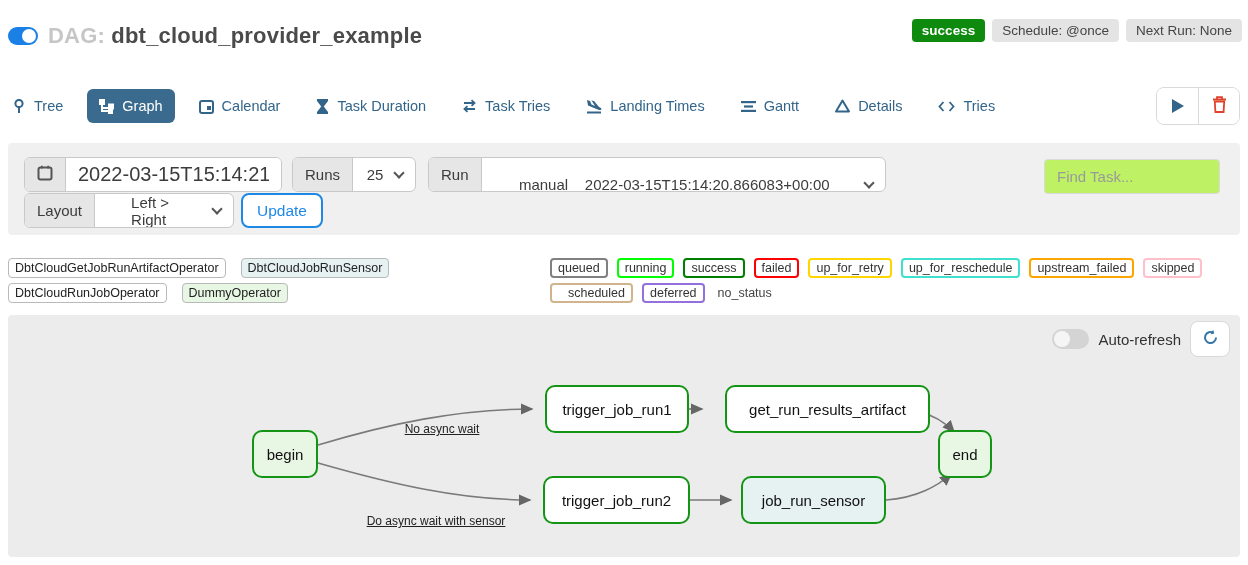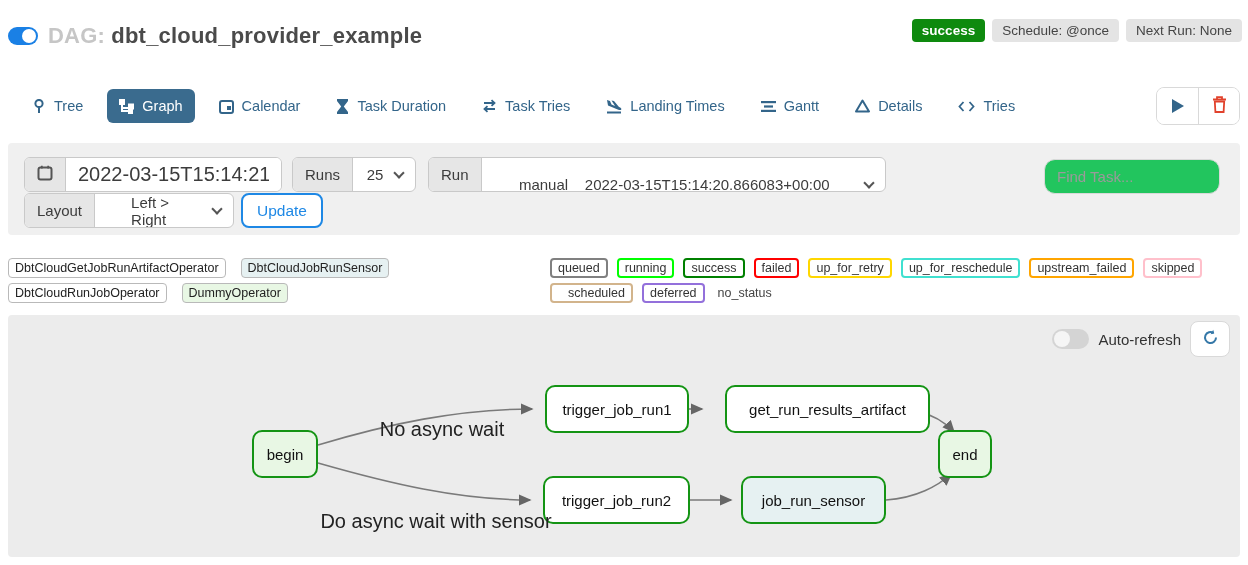--- a/index.html
+++ b/index.html
@@ -9,59 +9,59 @@
   .header { position:absolute; top:16px; left:8px; right:6px; height:40px; display:flex; align-items:center; }
   .dag-toggle { width:30px; height:18px; border-radius:9px; background:#1a80e5; position:relative; flex:none; cursor:pointer; }
   .dag-toggle .knob { position:absolute; top:2px; right:2px; width:14px; height:14px; border-radius:50%; background:#fff; }
   .dag-title { margin-left:10px; font-size:22px; font-weight:bold; color:#4a4a4a; letter-spacing:.2px; }
   .dag-title .prefix { color:#c6c6c6; }
   .header-badges { margin-left:auto; display:flex; gap:7px; align-items:flex-start; position:relative; top:-6px; }
   .badge { font-size:13.5px; padding:4px 10px; border-radius:4px; background:#e4e4e4; color:#454545; white-space:nowrap; }
   .badge.success { background:#0e8a0e; color:#fff; font-weight:bold; }
 
   
-  .tabbar { position:absolute; top:86px; left:20px; right:8px; height:40px; display:flex; align-items:center; }
+  .tabbar { position:absolute; top:86px; left:0; right:8px; height:40px; display:flex; align-items:center; }
   .tab { display:flex; align-items:center; gap:8px; color:#33658a; font-size:14.5px; padding:9px 12px; margin-right:12px; border-radius:6px; cursor:pointer; white-space:nowrap; }
   .tab.active { background:#3a6b8e; color:#fff; }
   .tab svg { display:block; }
   .tab .stroke { stroke:#33658a; } .tab .fill { fill:#33658a; }
   .tab.active .stroke { stroke:#fff; } .tab.active .fill { fill:#fff; }
   .actions { margin-left:auto; display:flex; border:1px solid #d9d9d9; border-radius:8px; background:#fff; overflow:hidden; }
   .action-btn { width:41px; height:36px; display:flex; align-items:center; justify-content:center; cursor:pointer; background:#fff; }
   .action-btn + .action-btn { border-left:1px solid #d9d9d9; }
   .play-tri { width:0; height:0; border-left:12px solid #33658a; border-top:7px solid transparent; border-bottom:7px solid transparent; }
 
   
   .filterbar { position:absolute; top:143px; left:8px; right:8px; height:92px; background:#f0f0f0; border-radius:4px; }
   .igroup { position:absolute; display:flex; height:35px; border:1px solid #c9c9c9; border-radius:6px; overflow:hidden; background:#fff; }
   .igroup .cell { display:flex; align-items:center; padding:0 12px; font-size:15px; color:#3c3c3c; }
   .igroup .label { background:#e6e6e6; border-right:1px solid #c9c9c9; }
   .igroup input { border:none; outline:none; font-size:20px; color:#3c3c3c; font-family:inherit; padding:0 12px; width:100%; background:#fff; }
   .chev { width:8px; height:8px; border-right:2px solid #555; border-bottom:2px solid #555; transform:rotate(45deg); margin-left:10px; position:relative; top:-2px; flex:none; }
-  .find-task { position:absolute; top:16px; right:20px; width:176px; height:35px; border:1px solid #d9d9d9; border-radius:11px; background:#22c55e; font-size:15px; padding:0 12px; color:#3c3c3c; outline:none; font-family:inherit; }
+  .find-task { position:absolute; top:16px; right:20px; width:176px; height:35px; border:1px solid #d9d9d9; border-radius:4px; background:#bef264; font-size:15px; padding:0 12px; color:#3c3c3c; outline:none; font-family:inherit; }
   .find-task::placeholder { color:#9a9a9a; }
   .update-btn { position:absolute; left:233px; top:50px; height:35px; padding:0 14px; background:#fff; border:2px solid #1e88e5; color:#1e88e5; border-radius:8px; font-size:15.5px; display:flex; align-items:center; cursor:pointer; }
 
   
   .legend { position:absolute; top:258px; left:8px; right:8px; display:flex; align-items:flex-start; }
   .ops { width:542px; display:flex; flex-wrap:wrap; gap:5px 15px; }
   .states { flex:1; display:flex; flex-wrap:wrap; gap:5px 9px; align-items:center; }
   .op-badge { font-size:12.5px; color:#222; border:1px solid #b9b9b9; border-radius:4px; padding:2px 6px; white-space:nowrap; background:#fff; }
   .state-badge { font-size:12.5px; color:#333; border:2px solid #808080; border-radius:4px; padding:1px 6px; white-space:nowrap; background:#fff; }
   .no-status { font-size:12.5px; color:#444; padding:3px 4px; }
 
   
   .graphbox { position:absolute; top:315px; left:8px; right:8px; height:242px; background:#ececec; border-radius:4px; }
   .autorefresh { position:absolute; top:6px; right:10px; display:flex; align-items:center; gap:9px; }
   .ar-toggle { width:37px; height:20px; border-radius:10px; background:#d4d4d4; position:relative; cursor:pointer; }
   .ar-toggle .knob { position:absolute; top:2px; left:2px; width:16px; height:16px; border-radius:50%; background:#f5f5f5; }
   .ar-label { font-size:15px; color:#333; }
   .refresh-btn { width:40px; height:36px; background:#fff; border:1px solid #d9d9d9; border-radius:8px; display:flex; align-items:center; justify-content:center; cursor:pointer; }
   .node { position:absolute; height:48px; border:2.5px solid #149414; border-radius:10px; display:flex; align-items:center; justify-content:center; font-size:15px; color:#111; background:#fff; cursor:pointer; white-space:nowrap; }
-  .edge-label { position:absolute; transform:translate(-50%,-50%); font-size:20px; color:#222; white-space:nowrap; }
+  .edge-label { position:absolute; transform:translate(-50%,-50%); font-size:12px; color:#222; white-space:nowrap;text-decoration:underline; }
   svg.edges { position:absolute; inset:0; width:100%; height:100%; }
 </style>
 </head>
 <body>
 
 <div class="header">
   <div class="dag-toggle">
       <div class="knob"></div>
     </div>
   <div class="dag-title">

